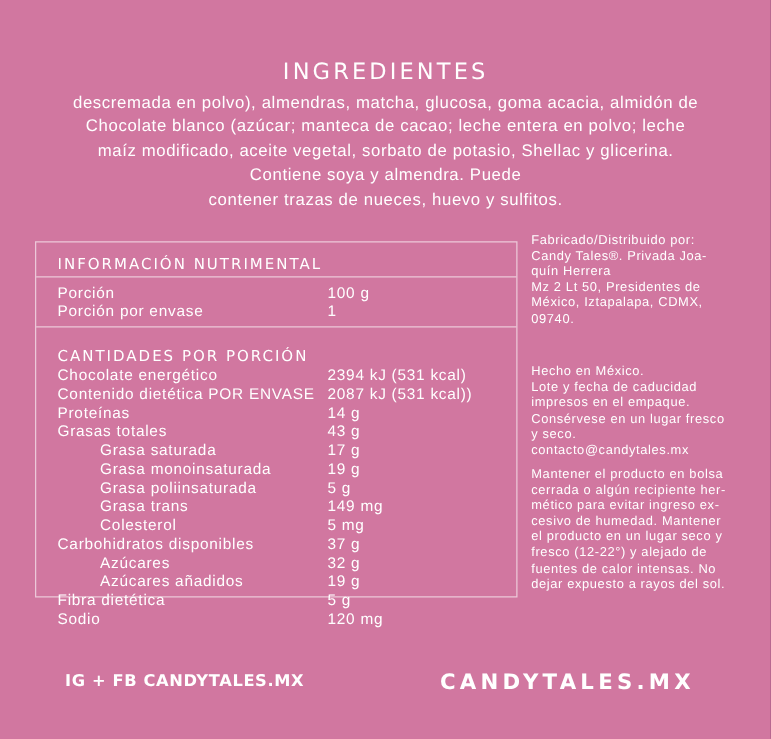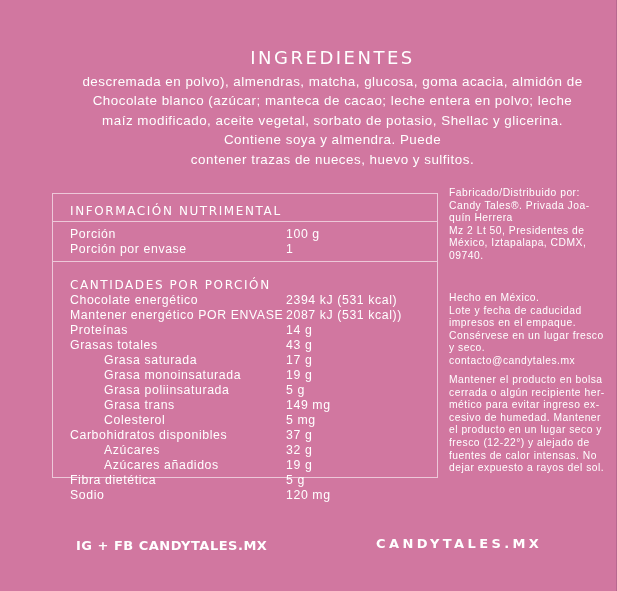--- a/index.html
+++ b/index.html
@@ -3,21 +3,21 @@
 <meta charset="utf-8">
 <style>
   html, body { margin: 0; padding: 0; }
   body {
     width: 617px; height: 591px; overflow: hidden;
     background: #d177a0;
     color: #ffffff;
     font-family: "DejaVu Sans", sans-serif;
     position: relative;
   }
-  .page { position: absolute; inset: 0; border-right: 1px solid #b86890; margin-left: 24px; }
+  .page { position: absolute; inset: 0; border-right: 1px solid #b86890; }
   .ing-title {
     position: absolute; left: 0; width: 617px; top: 47px;
     text-align: center; font-size: 18px; letter-spacing: 2.5px;
     font-family: "DejaVu Sans", sans-serif; font-weight: normal;
   }
   .ing-body {
     position: absolute; left: 30px; width: 557px; top: 72px;
     text-align: center; font-size: 13.4px; line-height: 19.4px;
     font-family: "Liberation Sans", sans-serif; letter-spacing: 0.5px;
   }
@@ -39,21 +39,21 @@
   .row .val { white-space: nowrap; }
   .side {
     position: absolute; left: 425px; width: 180px;
     font-family: "Liberation Sans", sans-serif; font-size: 10.3px; line-height: 12.6px; letter-spacing: 0.5px;
     white-space: pre-line;
   }
   .foot-left {
     position: absolute; left: 52px; top: 538px; font-size: 13px; font-weight: bold; letter-spacing: 0.5px;
   }
   .foot-right {
-    position: absolute; left: 352px; top: 536px; font-size: 13px; font-weight: bold; letter-spacing: 3.4px;
+    position: absolute; left: 352px; top: 536px; font-size: 17px; font-weight: bold; letter-spacing: 3.4px;
   }
 </style>
 </head>
 <body>
 
 <div class="page">
 
   <div class="ing-title">INGREDIENTES</div>
   <div class="ing-body">
     <div>descremada en polvo),  almendras, matcha, glucosa, goma acacia, almidón de</div>
@@ -75,21 +75,21 @@
         <span class="val">1</span>
       </div>
     </div>
     <div class="section">
       <div class="sec-title">CANTIDADES POR PORCIÓN</div>
       <div class="row">
         <span class="lbl">Chocolate energético</span>
         <span class="val">2394 kJ  (531 kcal)</span>
       </div>
       <div class="row">
-        <span class="lbl">Mantener energético POR ENVASE</span>
+        <span class="lbl">Contenido dietética POR ENVASE</span>
         <span class="val">2087 kJ  (531 kcal))</span>
       </div>
       <div class="row">
         <span class="lbl">Proteínas</span>
         <span class="val">14 g</span>
       </div>
       <div class="row">
         <span class="lbl">Grasas totales</span>
         <span class="val">43 g</span>
       </div>

